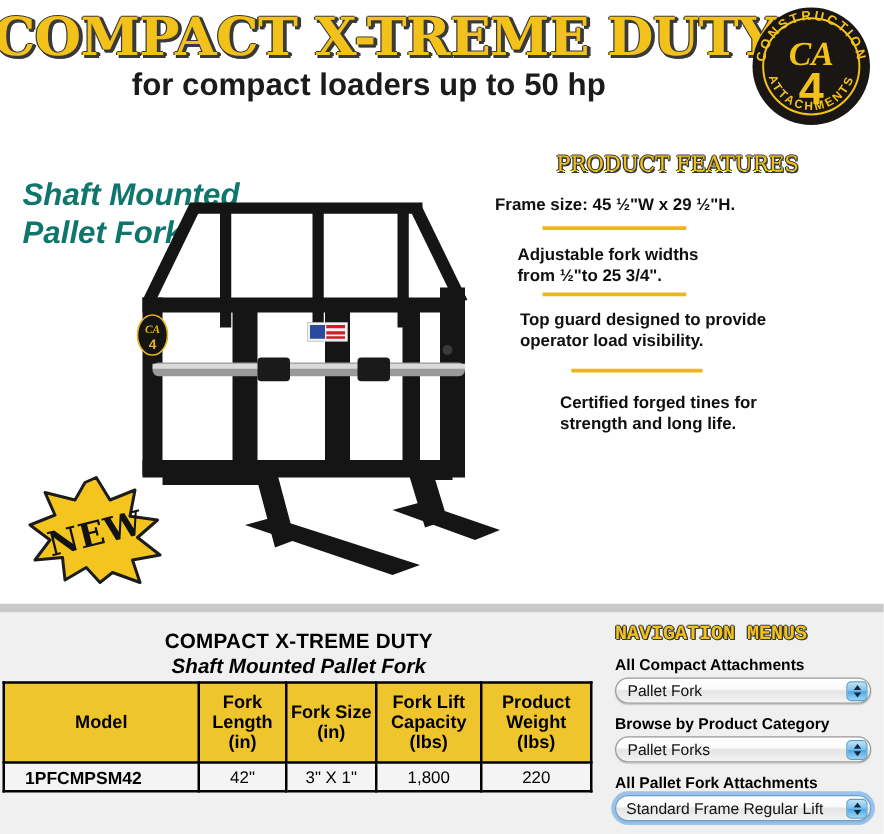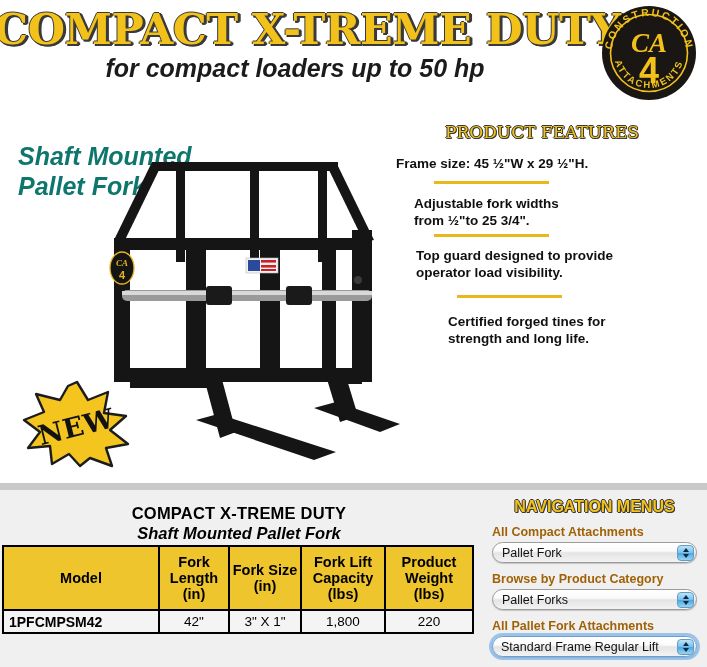--- a/index.html
+++ b/index.html
@@ -35,21 +35,20 @@
        2px 0 0 #3a3a3a, 3px 1px 0 #3a3a3a,
        2px 2px 0 #3a3a3a, 1px 2px 0 #2e2e2e,
       -1px 0 0 #3a3a3a, 0 -1px 0 #3a3a3a;
     transform: scaleX(1.02);
     line-height: 1.05;
     white-space: nowrap;
   }
   .sub-title {
     font-family: "Liberation Sans", sans-serif;
     font-weight: bold;
-    font-style: italic;
     font-size: 25px;
     color: #1b1b1b;
     margin-top: 2px;
     white-space: nowrap;
   }
 
   
   .logo-badge {
     position: absolute;
     left: 600px; top: 4px;
@@ -192,48 +191,48 @@
   table.spec td {
     background: #f4f4f4;
     color: #000;
     font-size: 13.5px;
     height: 23px;
     padding: 1px 2px;
   }
   table.spec td.model {
     text-align: left;
     font-weight: bold;
-    padding-left: 5px;
+    padding-left: 16px;
     font-size: 14px;
   }
 
   
   .nav-menus {
     position: absolute;
     left: 492px; top: 8px;
     width: 205px;
   }
   .nav-title {
-    text-align: center;
-    font-family: Liberation Sans, sans-serif;
+    text-align: left;
+    font-family: Liberation Mono, monospace;
     font-weight: bold;
     font-size: 16px;
     color: #F2C21B;
     text-shadow:
       1px 0 0 #3a3a3a, 1px 1px 0 #3a3a3a,
       0 1px 0 #3a3a3a, -1px 0 0 #3a3a3a, 0 -1px 0 #3a3a3a;
     white-space: nowrap;
     margin-bottom: 9px;
   }
   .nav-group { margin-bottom: 9px; }
   .nav-label {
     font-family: "Liberation Sans", sans-serif;
     font-weight: bold;
     font-size: 12.5px;
-    color: #a16207;
+    color: #000000;
     margin-bottom: 3px;
   }
 
   .aqua-select {
     position: relative;
     height: 21px;
     border: 1px solid #9b9b9b;
     border-radius: 11px;
     background: linear-gradient(to bottom, #ffffff 0%, #fbfbfb 42%, #e4e4e4 52%, #f3f3f3 100%);
     box-shadow: 0 1px 1px rgba(0,0,0,0.18);

